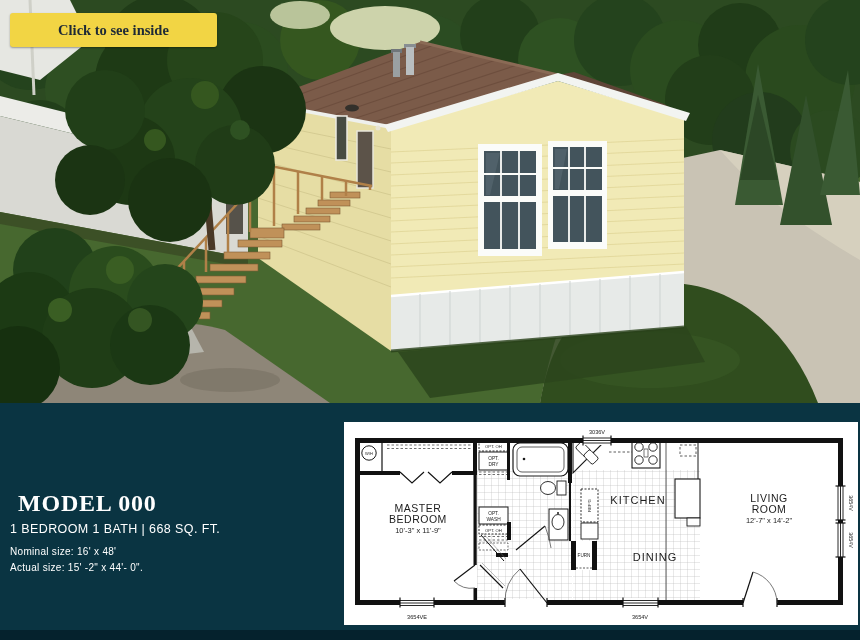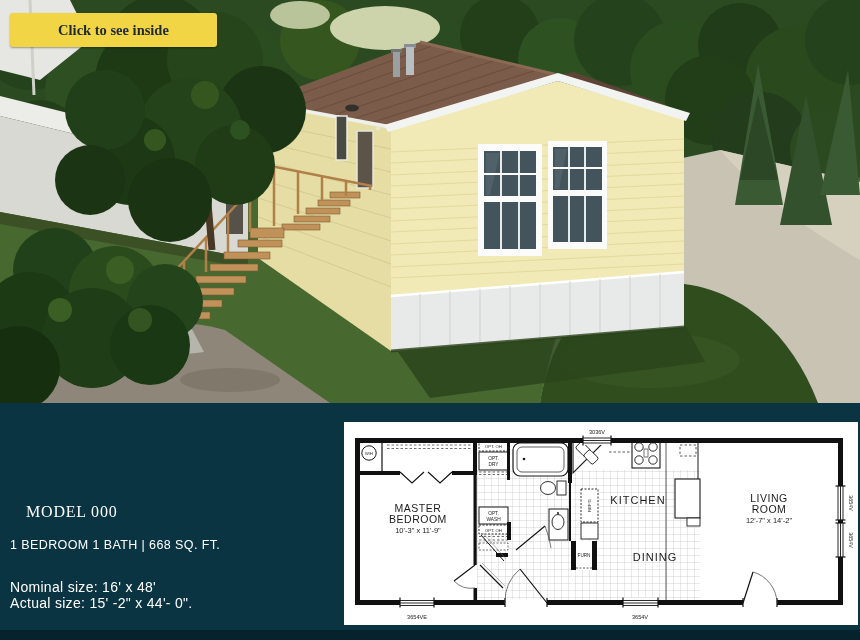--- a/index.html
+++ b/index.html
@@ -3,24 +3,24 @@
 <meta charset="utf-8">
 <style>
   html,body{margin:0;padding:0;background:#0a3442;}
   .stage{position:relative;width:860px;height:640px;overflow:hidden;background:#0a3442;
          font-family:"Liberation Sans",sans-serif;padding-left:28px;}
   .photo-wrap{position:absolute;left:0;top:0;width:860px;height:403px;}
   .cta{position:absolute;left:10px;top:13px;width:207px;height:34px;background:#f2d544;
        border:none;border-radius:3px;font-family:"Liberation Serif",serif;font-weight:bold;
        font-size:14.5px;color:#1e2a36;cursor:pointer;box-shadow:0 1px 2px rgba(0,0,0,.35);}
   .info{position:absolute;left:10px;top:485px;color:#ffffff;}
-  .info h1{margin:16px;font-family:"Liberation Serif",serif;font-weight:normal;font-size:16px;
+  .info h1{margin:8px;font-family:"Liberation Serif",serif;font-weight:bold;font-size:24px;
            line-height:21px;letter-spacing:0.8px;}
   .info .subtitle{font-size:12.5px;font-weight:normal;letter-spacing:0.4px;margin-top:2px;}
-  .info .sizes{margin-top:28px;font-size:14px;line-height:15.5px;letter-spacing:0.3px;}
+  .info .sizes{margin-top:8px;font-size:10px;line-height:15.5px;letter-spacing:0.3px;}
   .plan-box{position:absolute;left:344px;top:422px;width:514px;height:203px;background:#ffffff;}
   .plan-box svg{display:block;}
   .footer-strip{position:absolute;left:0;top:630px;width:860px;height:10px;background:#05222d;}
   text{font-family:"Liberation Sans",sans-serif;fill:#1c1c1c;}
 </style>
 </head>
 <body>
 
 <div class="stage">
 

